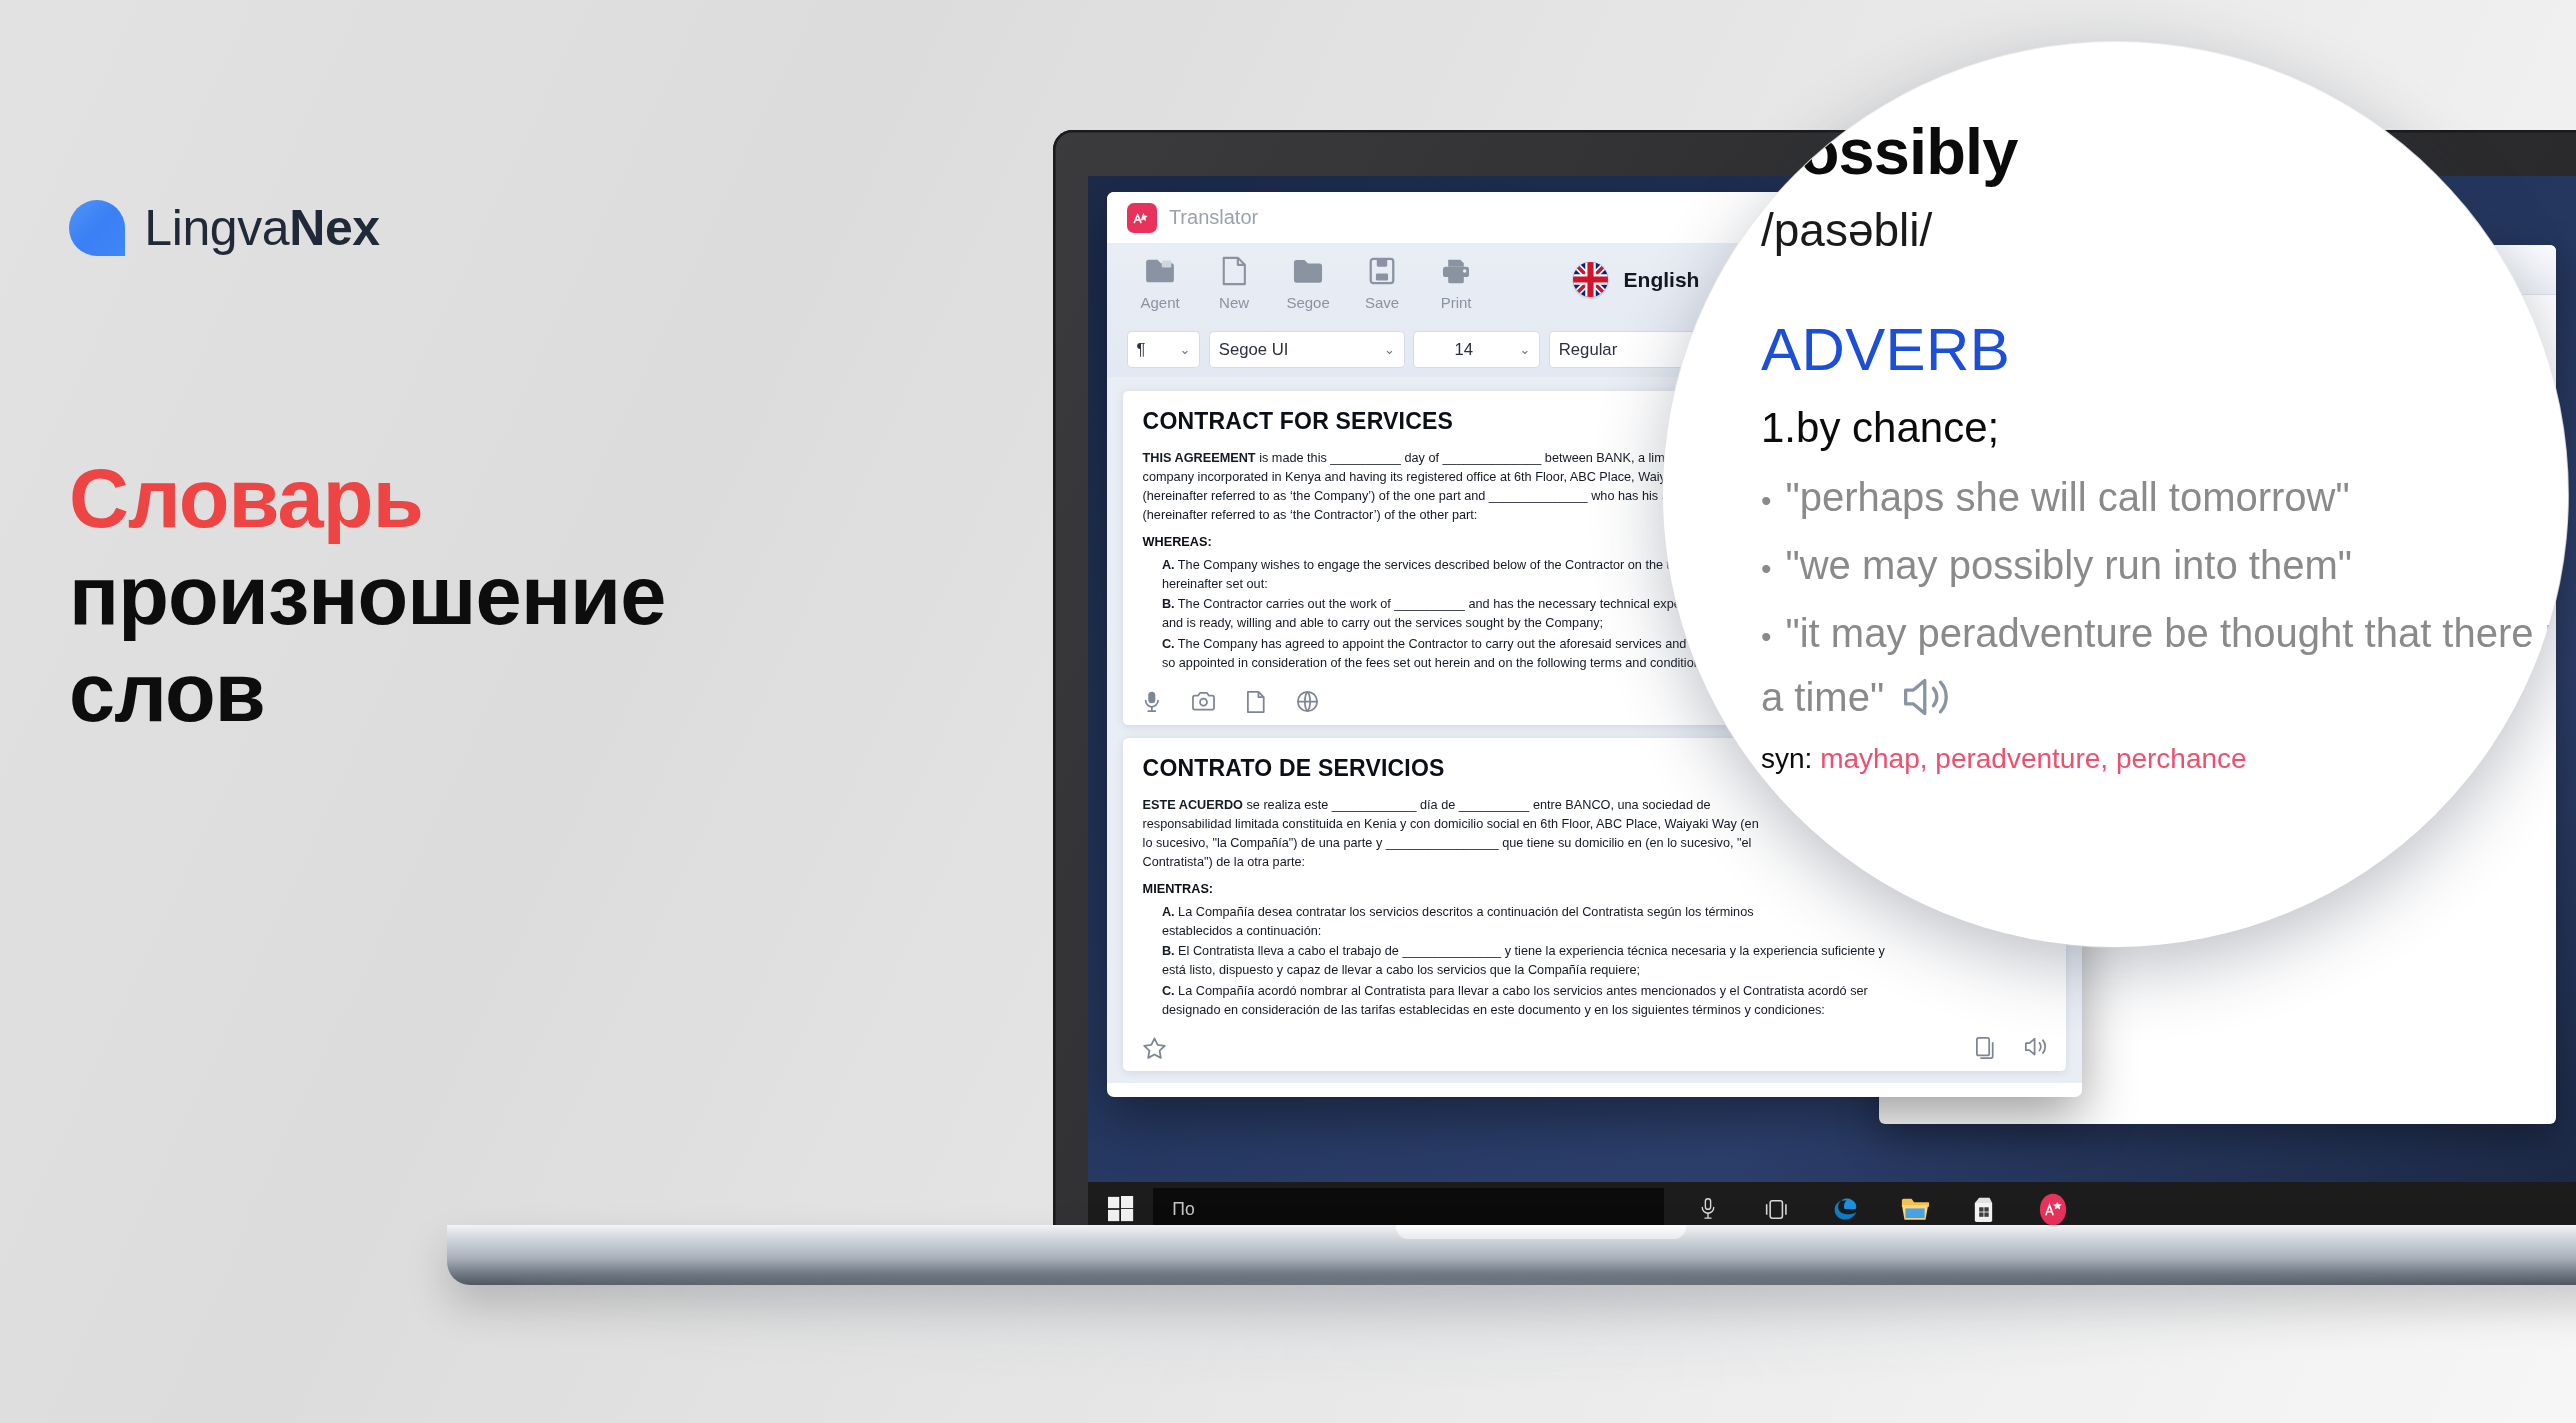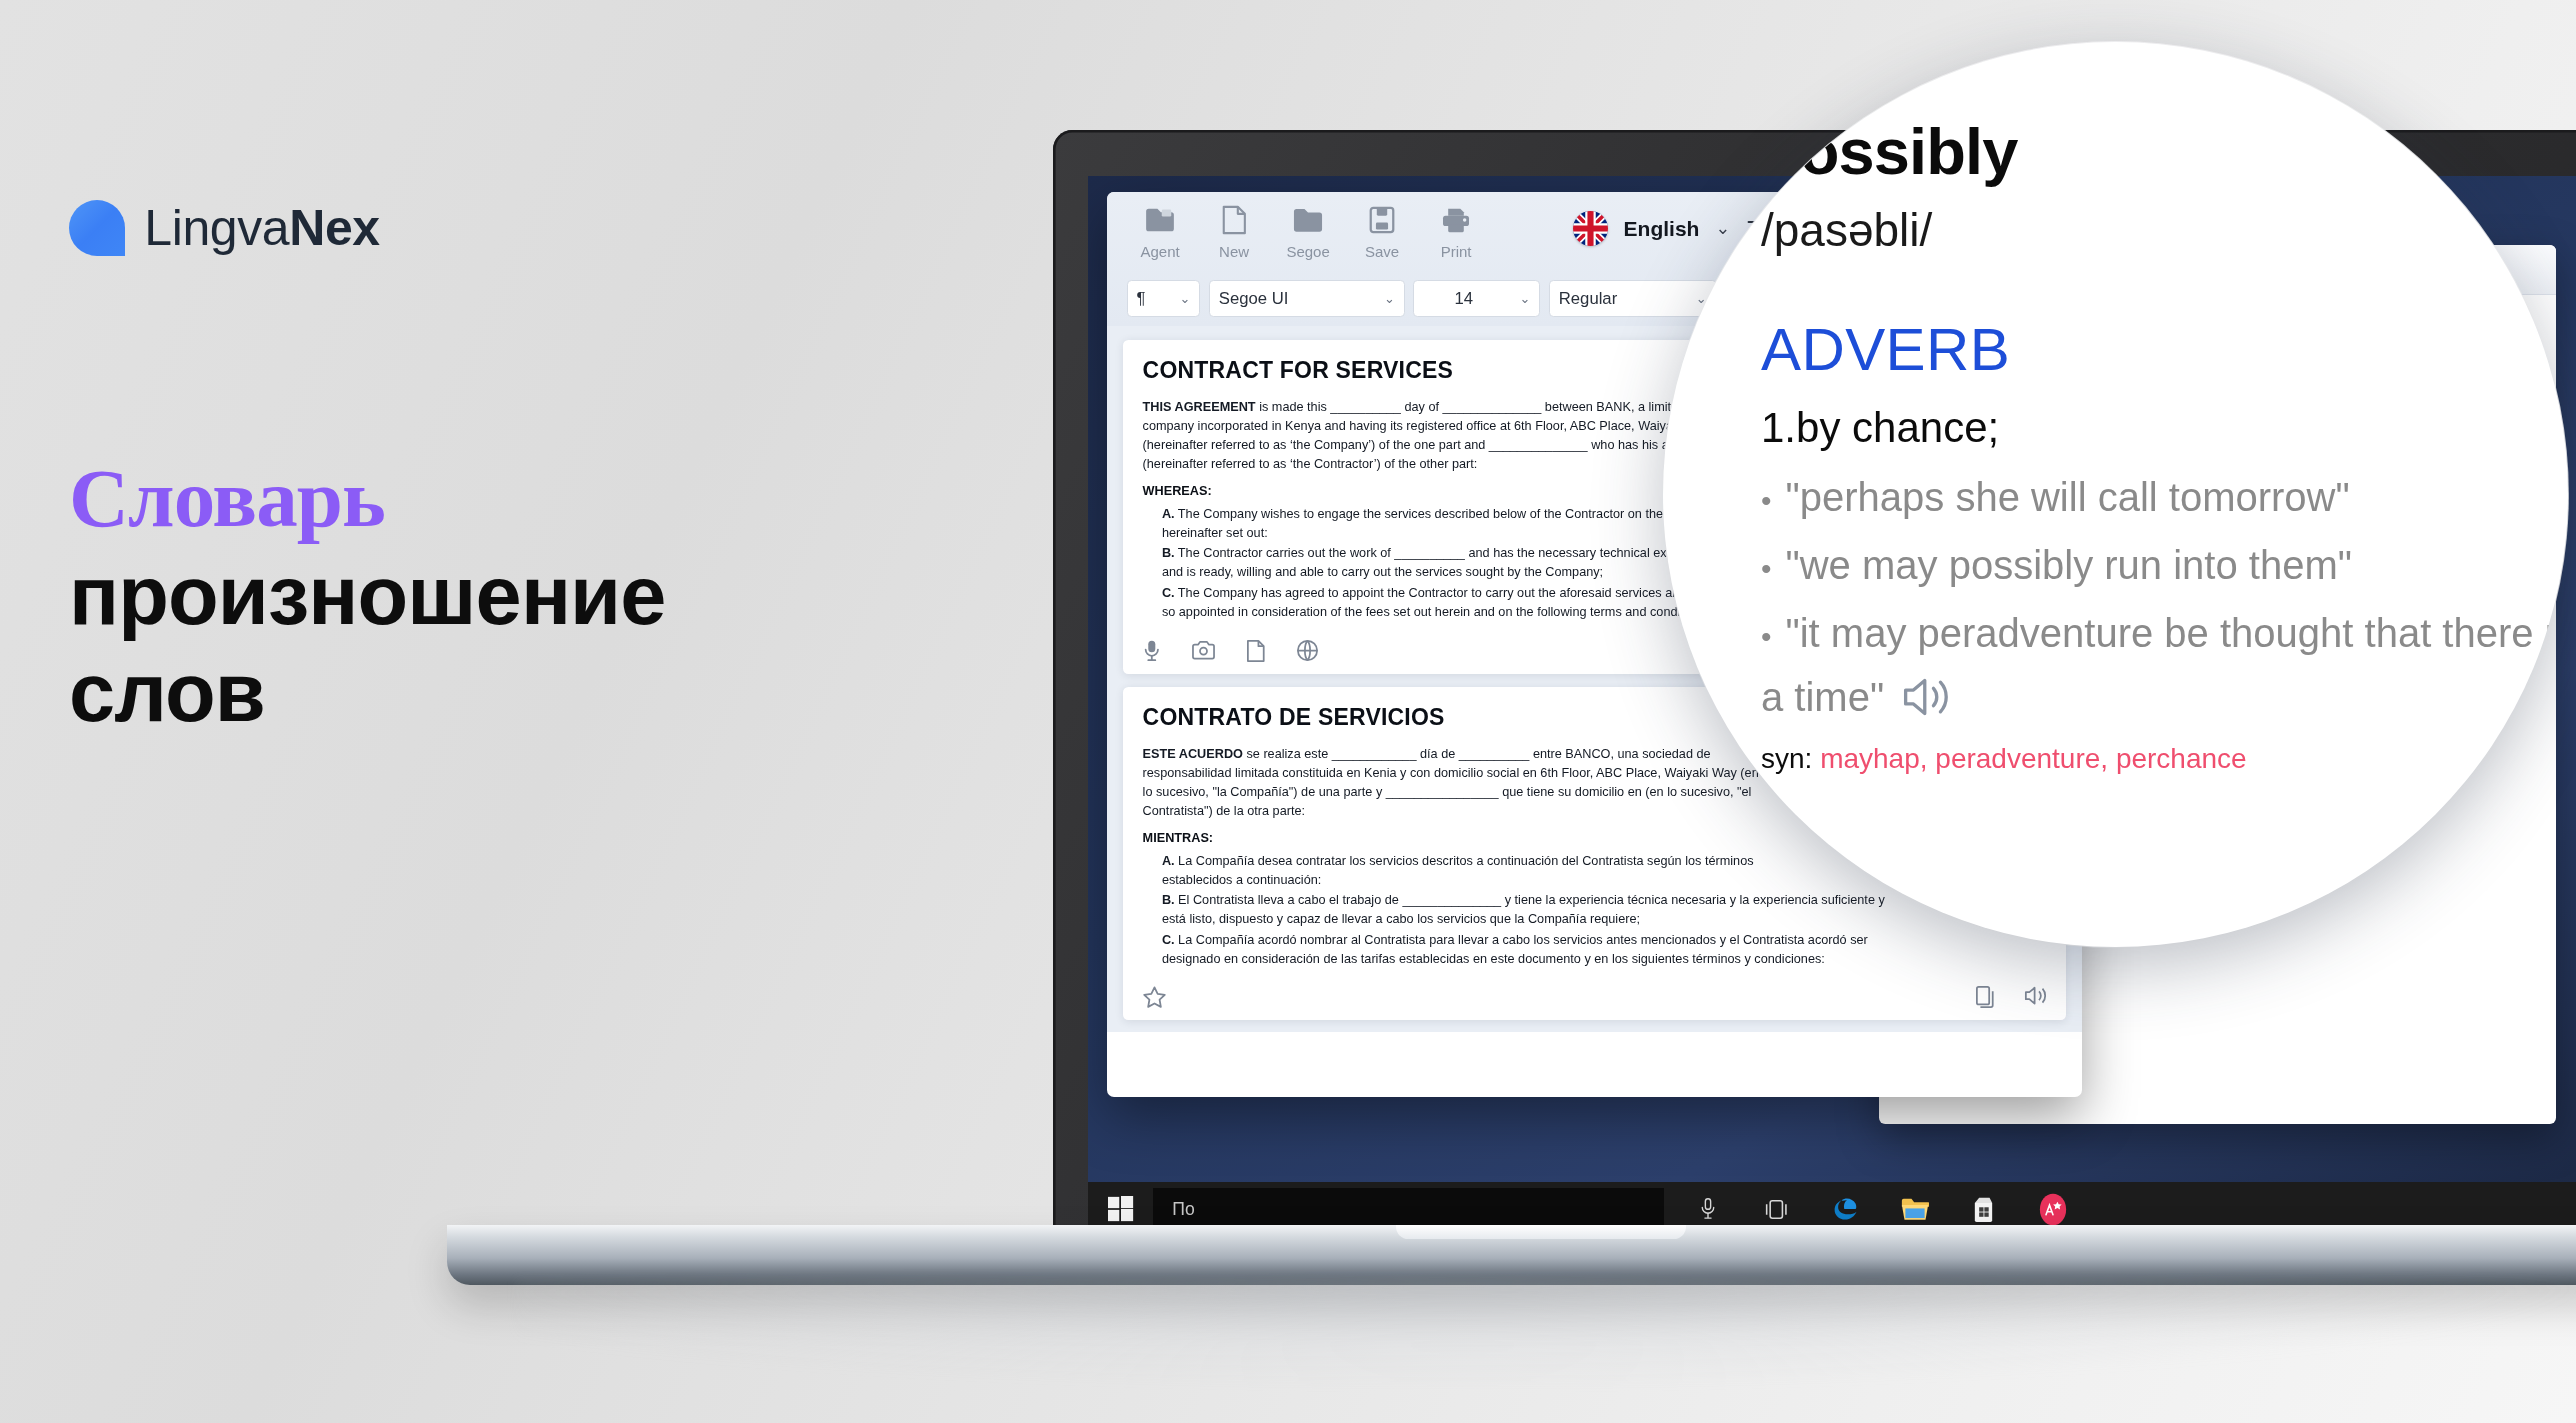--- a/index.html
+++ b/index.html
@@ -47,21 +47,21 @@
   #headline {
     position: absolute;
     left: 69px; top: 457px;
     width: 1037px;
     font-size: 83px;
     line-height: 1.0;
     font-weight: 700;
     color: #0d0d0d;
     letter-spacing: -0.9px;
   }
-  #headline .accent { color: #8b5cf6; font-family: Liberation Serif, serif; }
+  #headline .accent { color: #ef4444; }
   #headline .hl-line { display: block; margin-bottom: 14px; }
 
   
   #laptop {
     position: absolute;
     left: 1053px; top: 130px;
     width: 1546px; height: 1107px;
   }
   #laptop-lid {
     position: absolute;
@@ -405,20 +405,29 @@
           <div class="de-tr">ris cu</div>
         </div>
         <div class="dict-entry">
           <div class="de-word">cal esta</div>
           <div class="de-tr">En el us</div>
         </div>
       </div>
 
       <div id="translator-window">
 
+        <div id="tw-titlebar">
+          <div id="tw-app-icon">
+            <svg width="19.3" height="19.3" viewBox="0 0 24 24" fill="none" stroke="#ffffff" stroke-width="2" stroke-linecap="round" stroke-linejoin="round">
+              <path d="M3 18 L7 8 L11 18 M4.5 15 H9.5"></path>
+              <path d="M14 6 l1.7 3.4 3.8.5-2.7 2.6.6 3.7-3.4-1.8-3.4 1.8" fill="#ffffff" stroke="none"></path>
+            </svg>
+          </div>
+          <div id="tw-title">Translator</div>
+        </div>
 
         <div id="tw-ribbon">
           <div id="tw-ribbon-top">
 
             <div class="rb-btn">
               <span class="rb-ico">
                 <svg width="30" height="26" viewBox="0 0 34 30">
                     <path d="M1 5a3 3 0 013-3h10l4 4h12a3 3 0 013 3v16a3 3 0 01-3 3H4a3 3 0 01-3-3z" fill="#8a93a1"></path>
                     <rect x="19" y="3" width="11" height="8" rx="1.5" fill="#cfd6de"></rect>
                   </svg>

